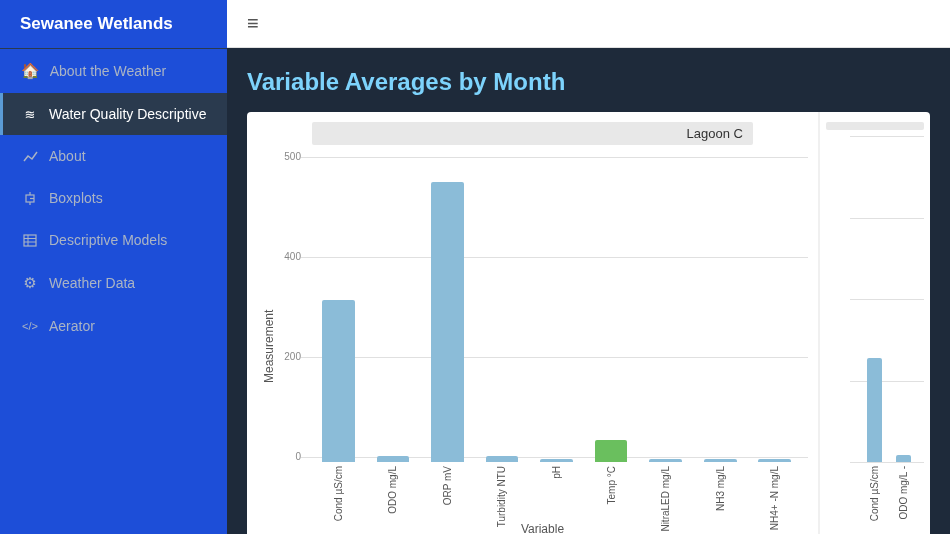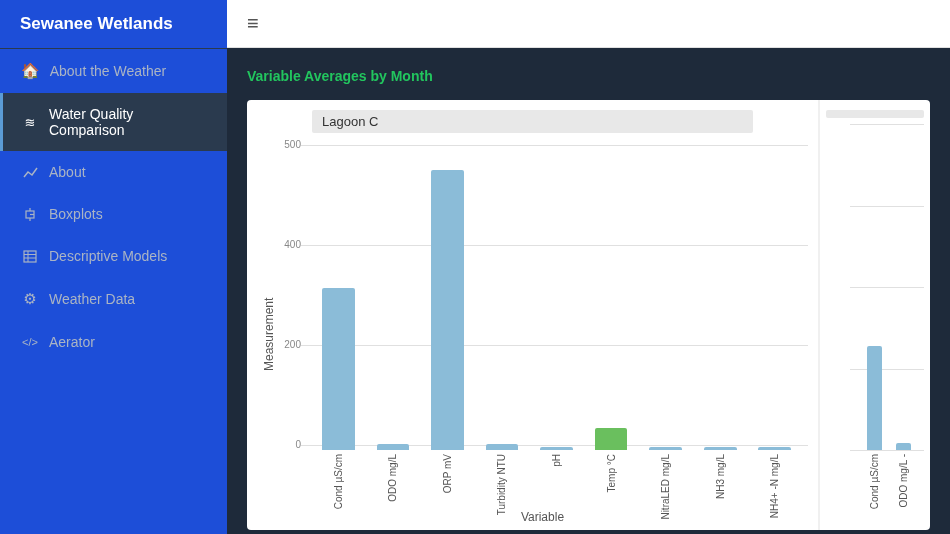--- a/index.html
+++ b/index.html
@@ -64,23 +64,23 @@
       overflow: hidden;
       display: flex;
       flex-direction: column;
     }
     #chart-area {
       background: #1e2a3a;
       padding: 20px 20px 10px 20px;
       flex: 1;
     }
     #chart-title-bar {
-      font-size: 14px;
+      font-size: 24px;
       font-weight: 600;
-      color: #22c55e;
+      color: #7dd3fc;
       margin-bottom: 16px;
     }
     #chart-container {
       background: #fff;
       border-radius: 4px;
       height: 430px;
       display: flex;
       overflow: hidden;
       position: relative;
     }
@@ -88,21 +88,21 @@
     
     .chart-panel {
       flex: 1;
       display: flex;
       flex-direction: column;
       padding: 10px 10px 0 10px;
       min-width: 0;
       position: relative;
     }
     .chart-panel-title {
-      text-align: left;
+      text-align: right;
       font-size: 13px;
       color: #333;
       margin-bottom: 6px;
       background: #e8e8e8;
       padding: 4px 10px;
       border-radius: 2px;
       align-self: center;
       width: 80%;
     }
     .chart-inner {
@@ -234,21 +234,21 @@
 
 <nav id="sidebar">
   <div id="sidebar-title">Sewanee Wetlands</div>
 
   <div class="nav-item">
     <span class="nav-icon">🏠</span>
     <span>About the Weather</span>
   </div>
   <div class="nav-item active">
     <span class="nav-icon" style="font-size:13px;">≋</span>
-    <span>Water Quality Comparison</span>
+    <span>Water Quality Descriptive</span>
   </div>
   <div class="nav-item">
     <span class="nav-icon">
       <svg width="15" height="13" viewBox="0 0 15 13">
           <polyline points="1,11 5,6 9,9 14,2" fill="none" stroke="#aab4c4" stroke-width="1.5"></polyline>
         </svg>
     </span>
     <span>About</span>
   </div>
   <div class="nav-item">

